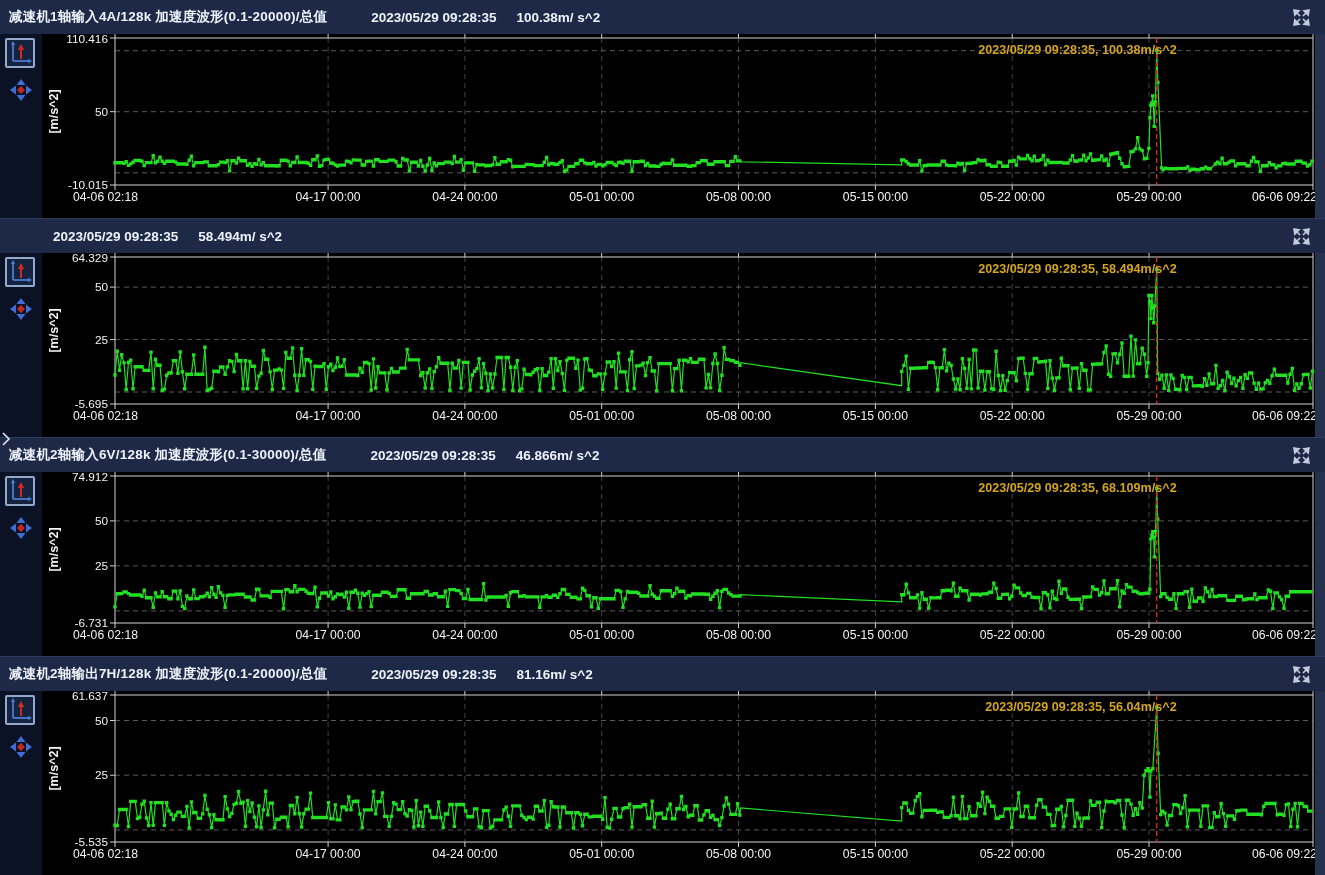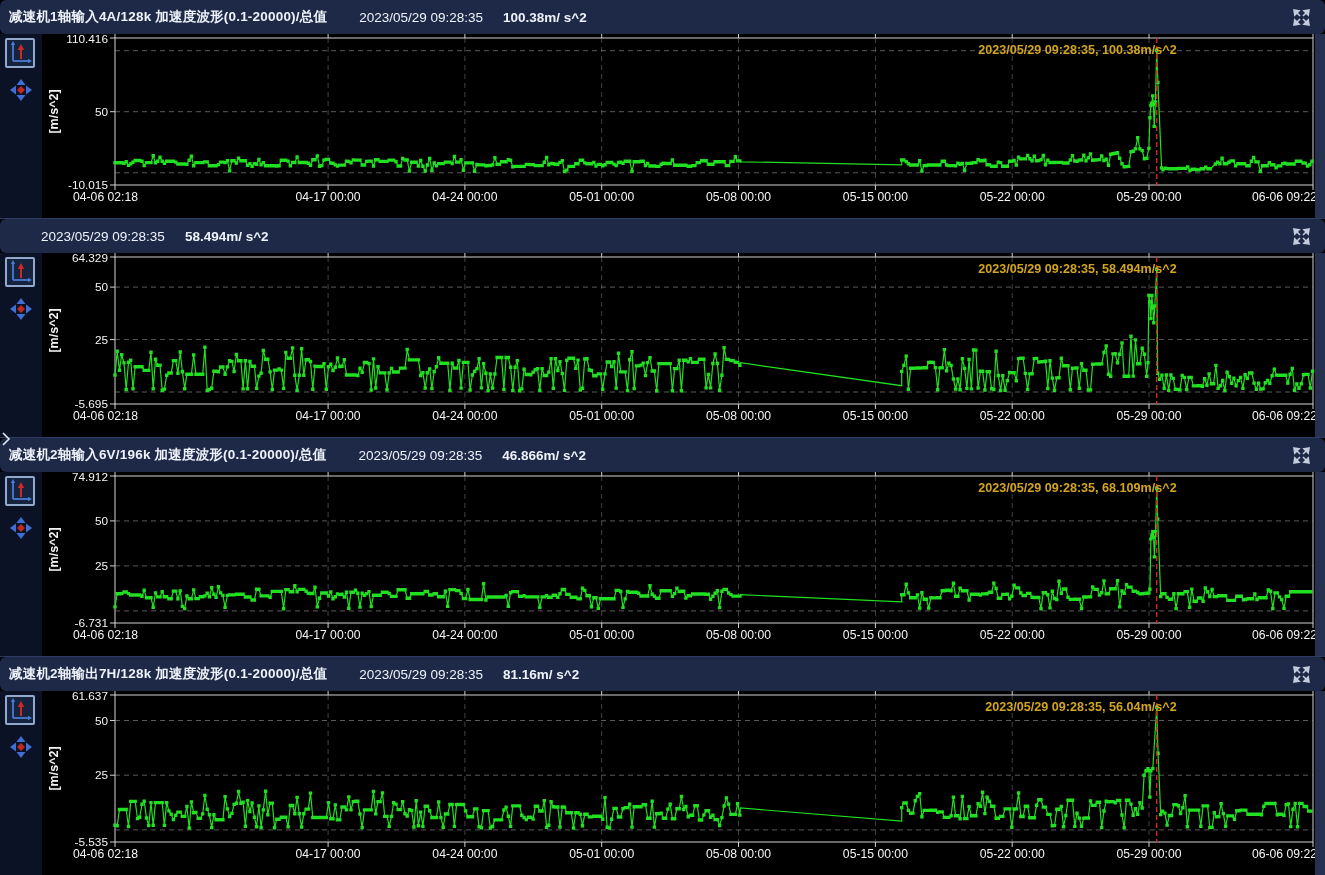--- a/index.html
+++ b/index.html
@@ -4,24 +4,24 @@
 <style>
   html,body{margin:0;padding:0;}
   body{
     width:1325px;height:875px;overflow:hidden;position:relative;
     background:#2e3c62;font-family:"Liberation Sans",sans-serif;
     -webkit-font-smoothing:antialiased;
   }
   .panel{height:218px;margin-bottom:1px;background:#000;}
   .titlebar{
     height:34px;background:#1d2947;display:flex;align-items:center;
-    color:#eef2fa;font-size:13.5px;padding-left:9px;box-sizing:border-box;border-radius:6px;
+    color:#eef2fa;font-size:13.5px;padding-left:9px;box-sizing:border-box;
   }
   .titlebar .t-title{font-weight:600;letter-spacing:.2px;white-space:nowrap;}
-  .titlebar .t-time{margin-left:32px;font-weight:400;white-space:nowrap;}
+  .titlebar .t-time{margin-left:44px;font-weight:700;white-space:nowrap;}
   .titlebar .t-val{margin-left:20px;font-weight:600;white-space:nowrap;}
   .expand-btn{
     margin-left:auto;margin-right:12px;background:none;border:none;padding:2px;
     cursor:pointer;line-height:0;
   }
   .chart-row{height:184px;display:flex;}
   .tool-strip{width:42px;background:#0b1226;position:relative;flex:none;}
   .axis-tool{
     position:absolute;left:5px;top:4px;width:30px;height:30px;box-sizing:border-box;
     background:#16233f;border:2px solid #93a9cc;border-radius:2px;padding:0;cursor:pointer;line-height:0;
@@ -249,21 +249,21 @@
           <line x1="1114.7" y1="4" x2="1114.7" y2="151" stroke="#d22820" stroke-width="1.4" stroke-dasharray="5,3"></line>
           <text x="1134.7" y="20" fill="#d2a41f" font-size="12.6" font-weight="bold" text-anchor="end">2023/05/29 09:28:35, 58.494m/s^2</text>
         </svg>
       </div>
     <div class="right-gutter"></div>
   </div>
 </div>
 
 <div class="panel">
   <div class="titlebar">
-    <span class="t-title">减速机2轴输入6V/196k 加速度波形(0.1-20000)/总值</span>
+    <span class="t-title">减速机2轴输入6V/128k 加速度波形(0.1-30000)/总值</span>
     <span class="t-time">2023/05/29 09:28:35</span>
     <span class="t-val">46.866m/ s^2</span>
     <button class="expand-btn">
       <svg width="19" height="19" viewBox="0 0 19 19">
         <g stroke="#c3cbdd" stroke-width="1.6" fill="#c3cbdd">
           <line x1="8" y1="8" x2="3.5" y2="3.5"></line>
             <polygon points="2,2 7,2.8 2.8,7"></polygon>
           <line x1="11" y1="8" x2="15.5" y2="3.5"></line>
             <polygon points="17,2 12,2.8 16.2,7"></polygon>
           <line x1="8" y1="11" x2="3.5" y2="15.5"></line>

